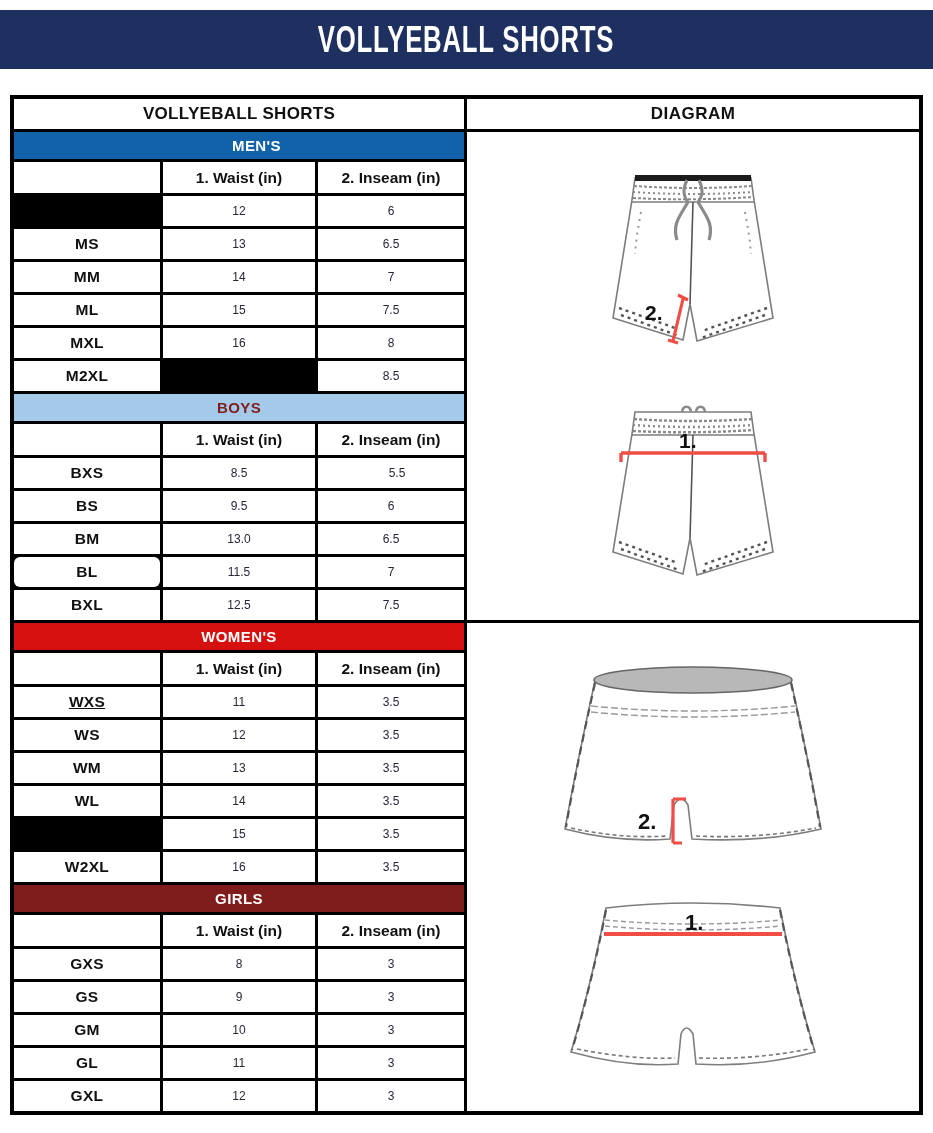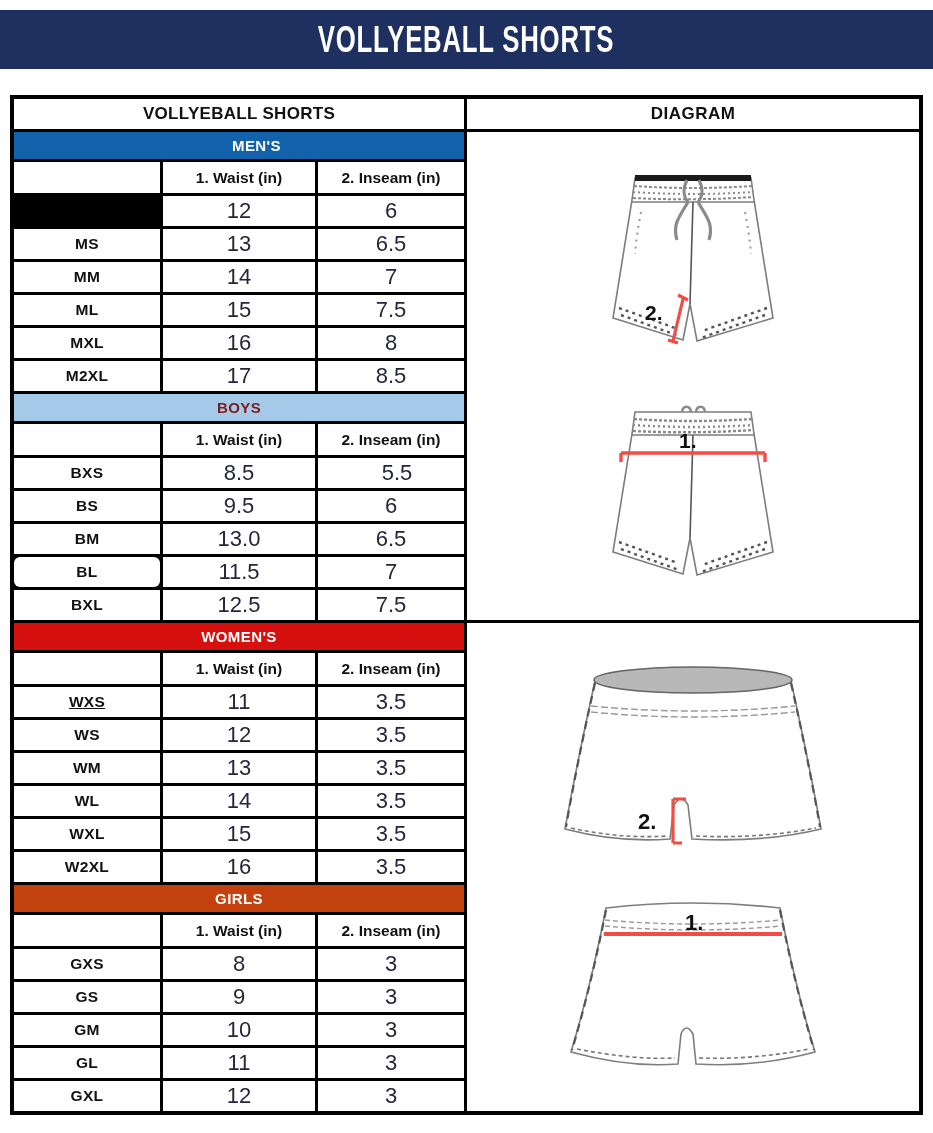--- a/index.html
+++ b/index.html
@@ -57,21 +57,21 @@
     grid-column: 4;
     grid-row: 1;
     font-weight: 700;
     font-size: 17px;
     color: #111;
     letter-spacing: .5px;
   }
   .section-header { font-weight: 700; font-size: 15px; letter-spacing: .4px; }
   .col-header { font-weight: 700; font-size: 15.5px; color: #111; }
   .size-cell { font-weight: 700; font-size: 15.5px; color: #111; letter-spacing: .3px; }
-  .value-cell { font-weight: 400; font-size: 22px; color: #26263a; }
+  .value-cell { font-weight: 400; font-size: 12px; color: #26263a; }
   .diagram-cell {
     grid-column: 4;
     background: #ffffff;
     display: flex;
     flex-direction: column;
     align-items: center;
     justify-content: space-evenly;
   }
   .measure-label { font-family: "Liberation Sans", sans-serif; font-weight: 700; }
 </style>
@@ -169,21 +169,20 @@
     <div class="cell size-cell" style="grid-area: 6 / 1;">MM</div>
     <div class="cell value-cell" style="grid-area: 6 / 2;">14</div>
     <div class="cell value-cell" style="grid-area: 6 / 3;">7</div>
     <div class="cell size-cell" style="grid-area: 7 / 1; text-align: right;">ML</div>
     <div class="cell value-cell" style="grid-area: 7 / 2;">15</div>
     <div class="cell value-cell" style="grid-area: 7 / 3;">7.5</div>
     <div class="cell size-cell" style="grid-area: 8 / 1;">MXL</div>
     <div class="cell value-cell" style="grid-area: 8 / 2;">16</div>
     <div class="cell value-cell" style="grid-area: 8 / 3;">8</div>
     <div class="cell size-cell" style="grid-area: 9 / 1;">M2XL</div>
-    <div class="cell value-cell" style="grid-area: 9 / 2;">17</div>
     <div class="cell value-cell" style="grid-area: 9 / 3;">8.5</div>
     <div class="cell section-header" style="grid-area: 10 / 1 / auto / span 3; background: rgb(164, 201, 233); color: #7f1d1d;">BOYS</div>
     <div class="cell col-header" style="grid-area: 11 / 1;"></div>
     <div class="cell col-header" style="grid-area: 11 / 2;">1. Waist (in)</div>
     <div class="cell col-header" style="grid-area: 11 / 3;">2. Inseam (in)</div>
     <div class="cell size-cell" style="grid-area: 12 / 1;">BXS</div>
     <div class="cell value-cell" style="grid-area: 12 / 2;">8.5</div>
     <div class="cell value-cell" style="grid-area: 12 / 3; padding-left: 12px;">5.5</div>
     <div class="cell size-cell" style="grid-area: 13 / 1;">BS</div>
     <div class="cell value-cell" style="grid-area: 13 / 2;">9.5</div>
@@ -206,27 +205,26 @@
     <div class="cell value-cell" style="grid-area: 19 / 3;">3.5</div>
     <div class="cell size-cell" style="grid-area: 20 / 1;">WS</div>
     <div class="cell value-cell" style="grid-area: 20 / 2;">12</div>
     <div class="cell value-cell" style="grid-area: 20 / 3;">3.5</div>
     <div class="cell size-cell" style="grid-area: 21 / 1;">WM</div>
     <div class="cell value-cell" style="grid-area: 21 / 2;">13</div>
     <div class="cell value-cell" style="grid-area: 21 / 3;">3.5</div>
     <div class="cell size-cell" style="grid-area: 22 / 1;">WL</div>
     <div class="cell value-cell" style="grid-area: 22 / 2;">14</div>
     <div class="cell value-cell" style="grid-area: 22 / 3;">3.5</div>
-    <div class="cell size-cell" style="grid-area: 23 / 1;">WXL</div>
     <div class="cell value-cell" style="grid-area: 23 / 2;">15</div>
     <div class="cell value-cell" style="grid-area: 23 / 3;">3.5</div>
     <div class="cell size-cell" style="grid-area: 24 / 1;">W2XL</div>
     <div class="cell value-cell" style="grid-area: 24 / 2;">16</div>
     <div class="cell value-cell" style="grid-area: 24 / 3;">3.5</div>
-    <div class="cell section-header" style="grid-area: 25 / 1 / auto / span 3; background: #c2410c; color: rgb(255, 255, 255); text-align: center;">GIRLS</div>
+    <div class="cell section-header" style="grid-area: 25 / 1 / auto / span 3; background: #7f1d1d; color: rgb(255, 255, 255); text-align: center;">GIRLS</div>
     <div class="cell col-header" style="grid-area: 26 / 1;"></div>
     <div class="cell col-header" style="grid-area: 26 / 2;">1. Waist (in)</div>
     <div class="cell col-header" style="grid-area: 26 / 3;">2. Inseam (in)</div>
     <div class="cell size-cell" style="grid-area: 27 / 1;">GXS</div>
     <div class="cell value-cell" style="grid-area: 27 / 2;">8</div>
     <div class="cell value-cell" style="grid-area: 27 / 3;">3</div>
     <div class="cell size-cell" style="grid-area: 28 / 1;">GS</div>
     <div class="cell value-cell" style="grid-area: 28 / 2;">9</div>
     <div class="cell value-cell" style="grid-area: 28 / 3;">3</div>
     <div class="cell size-cell" style="grid-area: 29 / 1;">GM</div>

